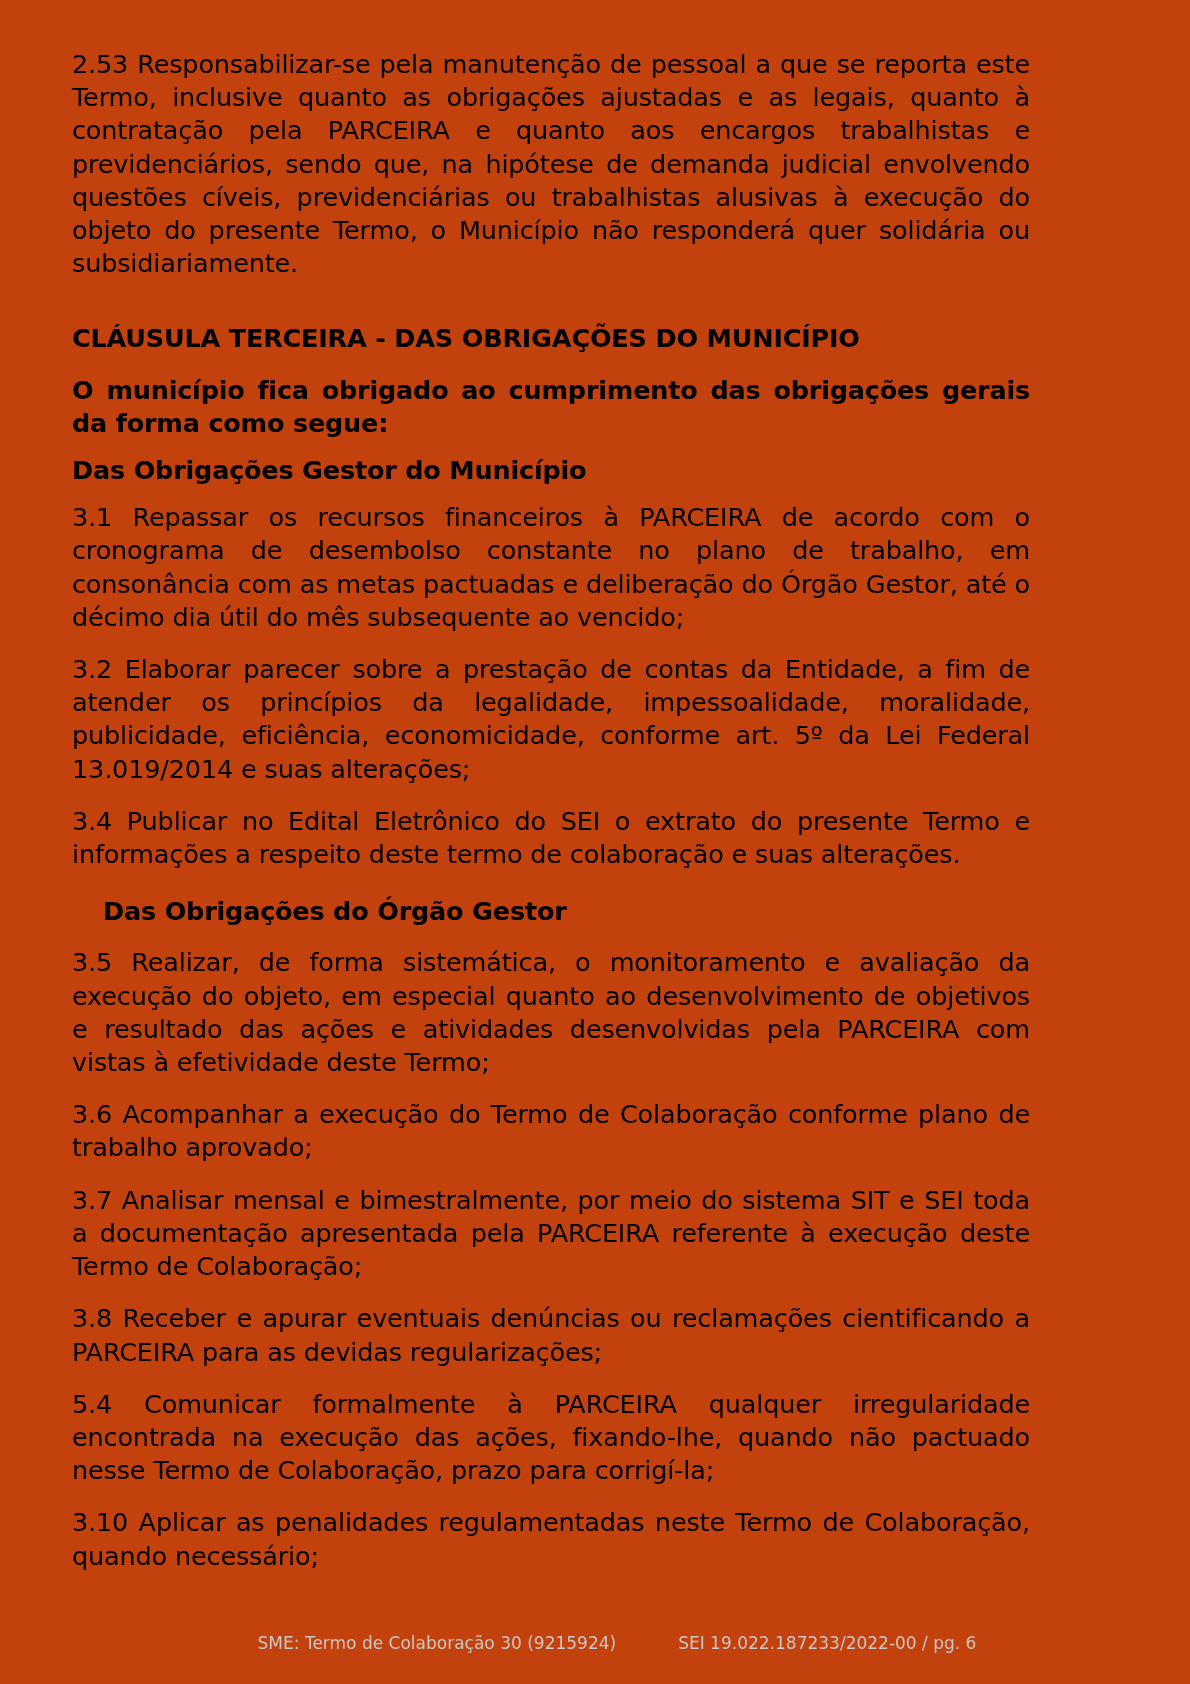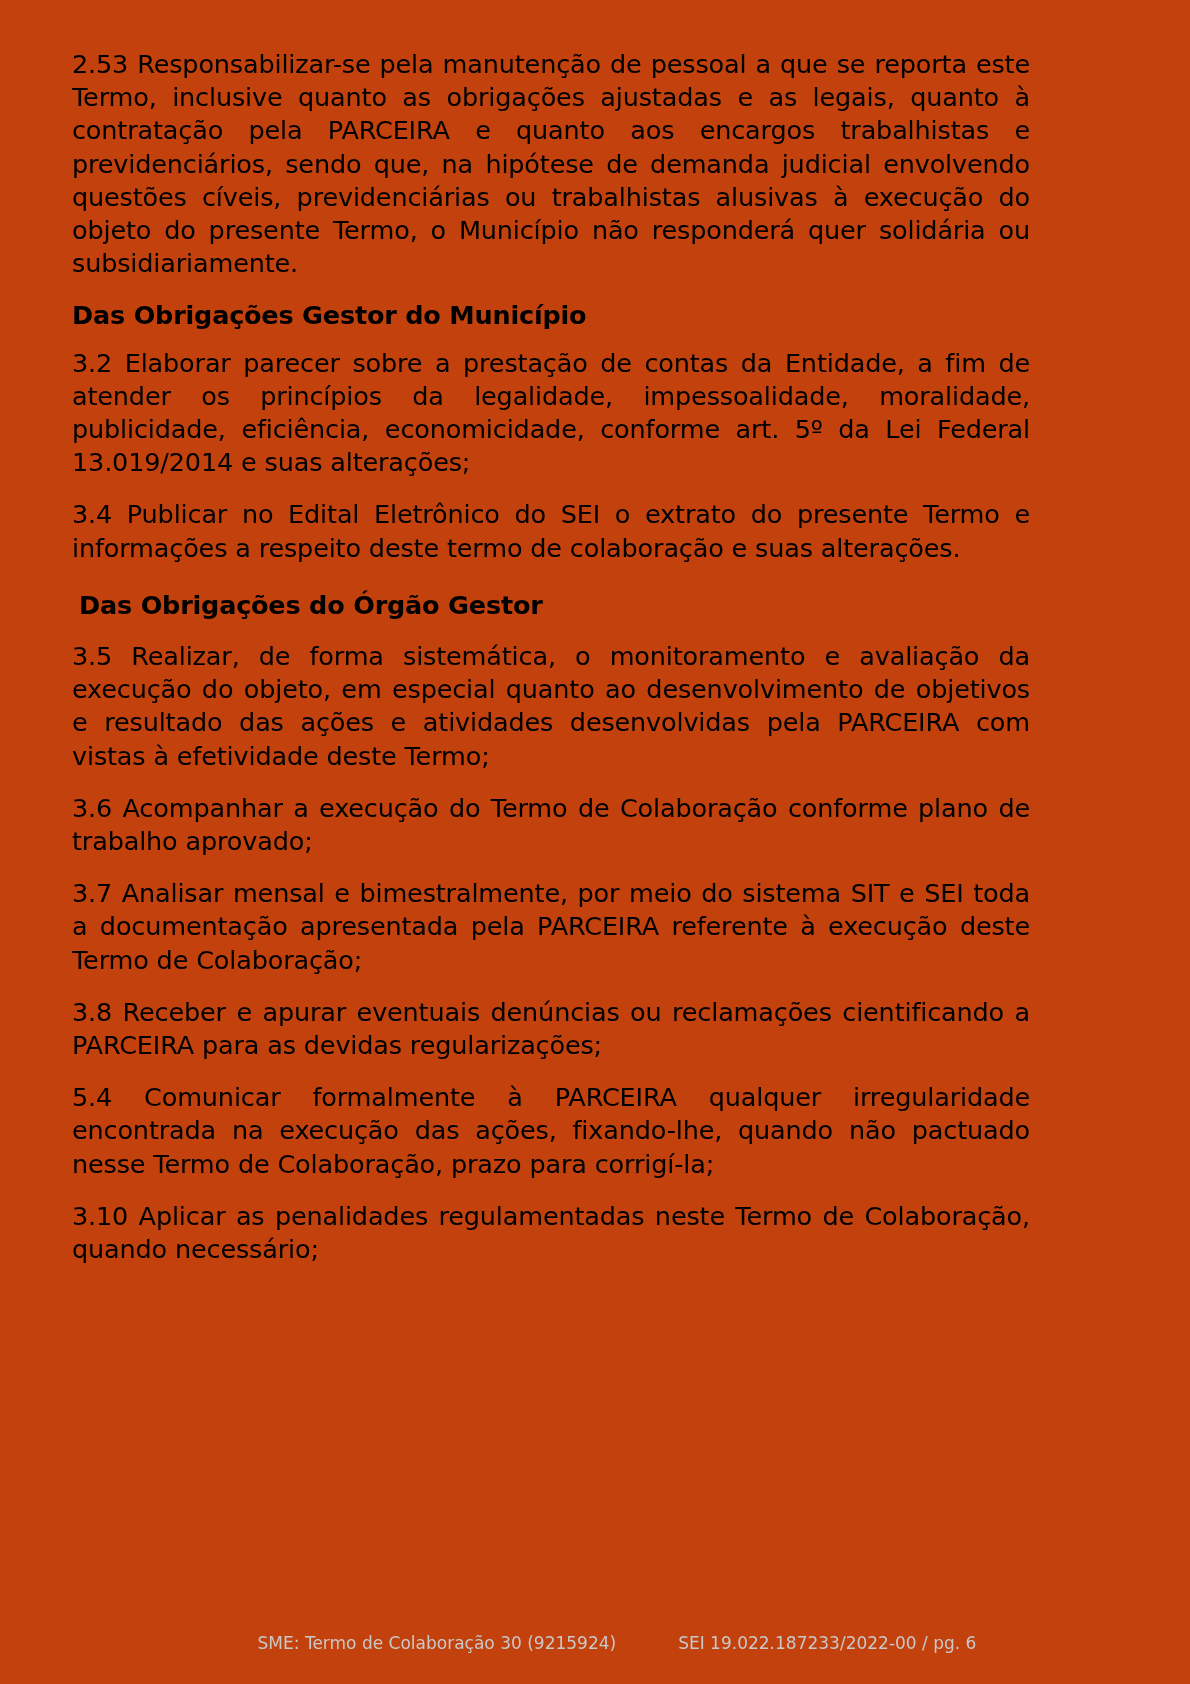--- a/index.html
+++ b/index.html
@@ -50,20 +50,21 @@
   .heading.tight {
     margin-bottom: 14px;
   }
   .heading.clause {
     margin-top: 42px;
     margin-bottom: 18px;
   }
   .heading.subhead {
     margin-top: 24px;
     margin-bottom: 18px;
+    margin-left: 24px;
   }
   .heading.indent-sp {
     padding-left: 7px;
   }
   .footer {
     position: absolute;
     left: 0;
     top: 1632px;
     width: 1190px;
     text-align: center;
@@ -76,24 +77,27 @@
   .footer .f-left { margin-right: 62px; }
 </style>
 </head>
 <body>
 
 <div class="page">
   <div class="content">
 
     <p class="para">2.53 Responsabilizar-se pela manutenção de pessoal a que se reporta este Termo, inclusive quanto as obrigações ajustadas e as legais, quanto à contratação pela PARCEIRA e quanto aos encargos trabalhistas e previdenciários, sendo que, na hipótese de demanda judicial envolvendo questões cíveis, previdenciárias ou trabalhistas alusivas à execução do objeto do presente Termo, o Município não responderá quer solidária ou subsidiariamente.</p>
 
+    <p class="heading clause">CLÁUSULA TERCEIRA - DAS OBRIGAÇÕES DO MUNICÍPIO</p>
 
+    <p class="heading justified tight">O município fica obrigado ao cumprimento das obrigações gerais da forma como segue:</p>
 
     <p class="heading tight">Das Obrigações Gestor do Município</p>
 
+    <p class="para">3.1 Repassar os recursos financeiros à PARCEIRA de acordo com o cronograma de desembolso constante no plano de trabalho, em consonância com as metas pactuadas e deliberação do Órgão Gestor, até o décimo dia útil do mês subsequente ao vencido;</p>
 
     <p class="para">3.2 Elaborar parecer sobre a prestação de contas da Entidade, a fim de atender os princípios da legalidade, impessoalidade, moralidade, publicidade, eficiência, economicidade, conforme art. 5º da Lei Federal 13.019/2014 e suas alterações;</p>
 
 
     <p class="para">3.4 Publicar no Edital Eletrônico do SEI o extrato do presente Termo e informações a respeito deste termo de colaboração e suas alterações.</p>
 
     <p class="heading subhead indent-sp">Das Obrigações do Órgão Gestor</p>
 
     <p class="para">3.5 Realizar, de forma sistemática, o monitoramento e avaliação da execução do objeto, em especial quanto ao desenvolvimento de objetivos e resultado das ações e atividades desenvolvidas pela PARCEIRA com vistas à efetividade deste Termo;</p>
 

